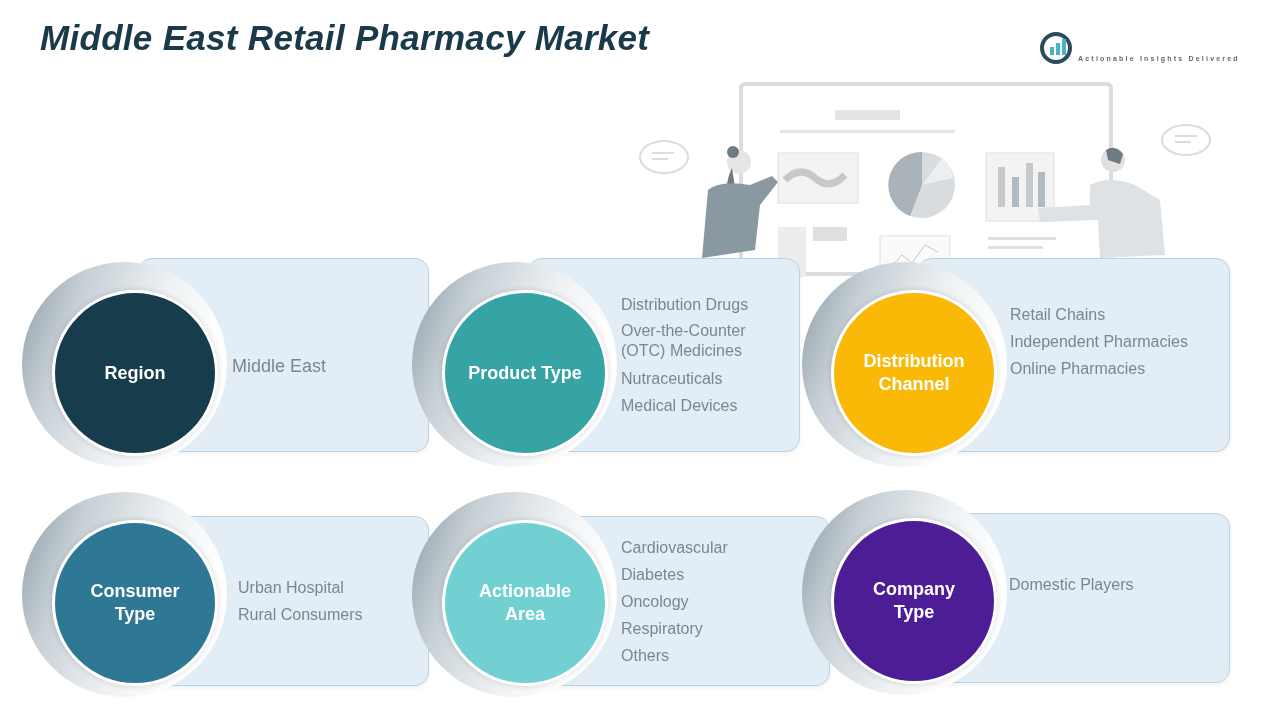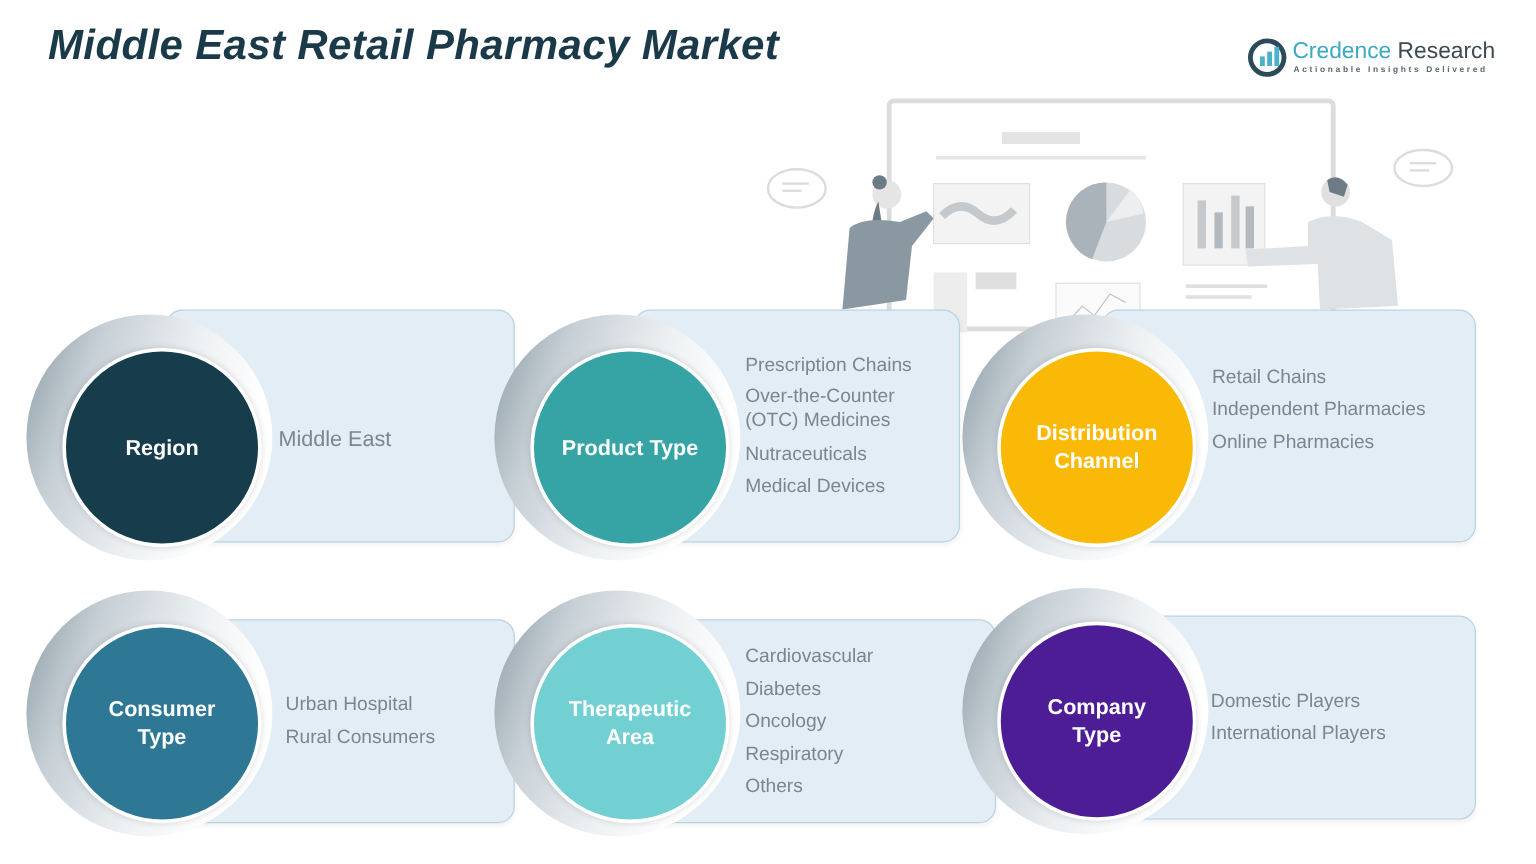--- a/index.html
+++ b/index.html
@@ -30,21 +30,20 @@
 <div class="title">Middle East Retail Pharmacy Market</div>
 
 <div class="logo">
   <div class="mark">
     <div class="bars">
         <span style="height:8px"></span>
         <span style="height:12px"></span>
         <span style="height:16px"></span>
       </div>
   </div>
-  <div class="name"><span class="c1">Credence</span><span class="c2"> Research</span></div>
   <div class="tag">Actionable Insights Delivered</div>
 </div>
 
 <svg class="illus" viewBox="0 0 640 200" width="640" height="200">
   <rect x="121" y="4" width="370" height="190" rx="4" fill="#ffffff" stroke="#dcdcdc" stroke-width="4"></rect>
   <rect x="215" y="30" width="65" height="10" fill="#e4e4e4"></rect>
   <rect x="160" y="50" width="175" height="3" fill="#e6e6e6"></rect>
   <rect x="158" y="73" width="80" height="50" fill="#f3f3f3" stroke="#e0e0e0"></rect>
   <path d="M165 100 Q180 85 195 98 T225 95" stroke="#c5c9cc" stroke-width="7" fill="none"></path>
   <circle cx="302" cy="105" r="33" fill="#d8dcdf"></circle>
@@ -87,21 +86,21 @@
   </div>
 </div>
 
 <div class="seg">
   <div class="card" style="left:528px; top:258px; width:270px; height:192px;"></div>
   <div class="halo" style="left:412px; top:262px; width:205px; height:205px;"></div>
   <div class="circle" style="left:442px; top:290px; width:166px; height:166px; background:#36a3a4;">
     <span>Product Type</span>
   </div>
   <div class="items" style="left:621px; top:291px;">
-    <div>Prescription Chains</div>
+    <div>Distribution Drugs</div>
     <div class="wrap">Over-the-Counter (OTC) Medicines</div>
     <div>Nutraceuticals</div>
     <div>Medical Devices</div>
   </div>
 </div>
 
 <div class="seg">
   <div class="card" style="left:918px; top:258px; width:310px; height:192px;"></div>
   <div class="halo" style="left:802px; top:262px; width:205px; height:205px;"></div>
   <div class="circle" style="left:831px; top:290px; width:166px; height:166px; background:#fbb907;">
@@ -123,34 +122,33 @@
   <div class="items" style="left:238px; top:574px;">
     <div>Urban Hospital</div>
     <div>Rural Consumers</div>
   </div>
 </div>
 
 <div class="seg">
   <div class="card" style="left:540px; top:516px; width:288px; height:168px;"></div>
   <div class="halo" style="left:412px; top:492px; width:205px; height:205px;"></div>
   <div class="circle" style="left:442px; top:520px; width:166px; height:166px; background:#72d0d3;">
-    <span><span>Therapeutic</span><br><span>Area</span></span>
+    <span><span>Actionable</span><br><span>Area</span></span>
   </div>
   <div class="items" style="left:621px; top:534px;">
     <div>Cardiovascular</div>
     <div>Diabetes</div>
     <div>Oncology</div>
     <div>Respiratory</div>
     <div>Others</div>
   </div>
 </div>
 
 <div class="seg">
   <div class="card" style="left:920px; top:513px; width:308px; height:168px;"></div>
   <div class="halo" style="left:802px; top:490px; width:205px; height:205px;"></div>
   <div class="circle" style="left:831px; top:518px; width:166px; height:166px; background:#4c1d95;">
     <span><span>Company</span><br><span>Type</span></span>
   </div>
   <div class="items" style="left:1009px; top:571px;">
     <div>Domestic Players</div>
-    <div>International Players</div>
   </div>
 </div>
 
 </body></html>

